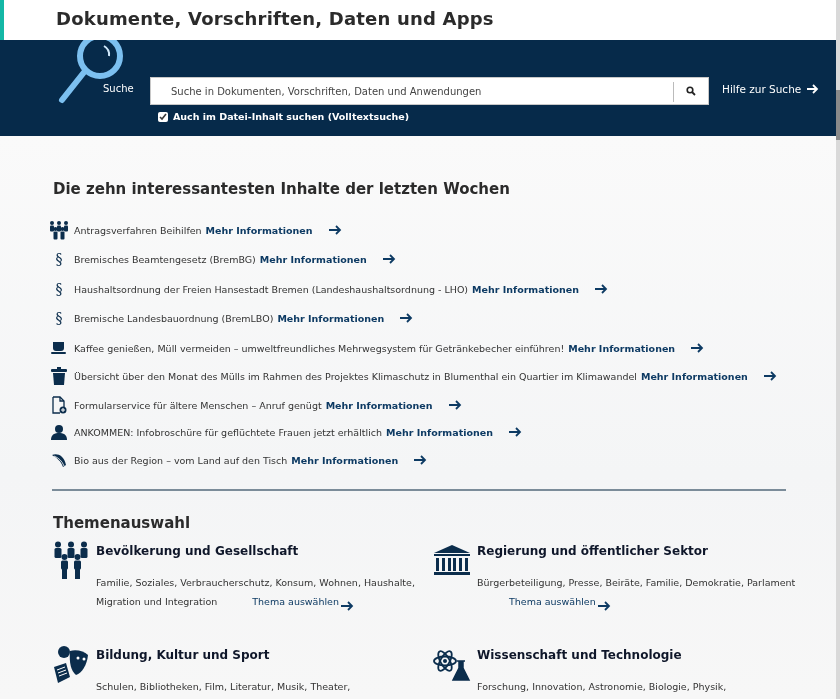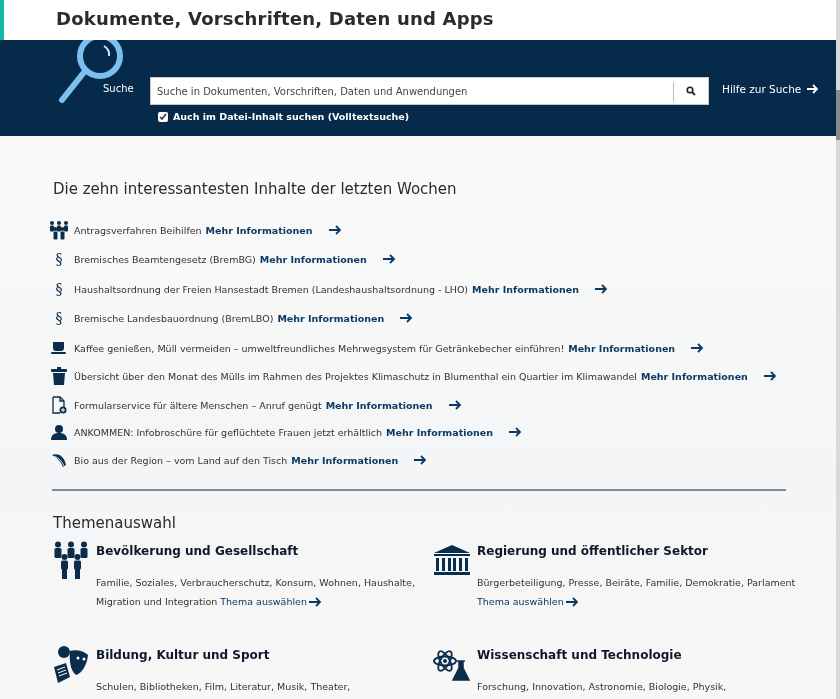--- a/index.html
+++ b/index.html
@@ -33,21 +33,21 @@
     color: #fff; font-size: 10px; font-weight: normal;
   }
   .search-box {
     position: absolute; left: 150px; top: 37px; width: 559px; height: 28px;
     background: #fff; border: 1px solid #c8c8c8;
   }
   .search-input {
     position: absolute; left: 0; top: 0; width: 522px; height: 26px;
     border: none; outline: none; background: transparent;
     font-family: "DejaVu Sans", sans-serif; font-size: 10px; color: #444;
-    padding-left: 6px;
+    padding-left: 20px;
   }
   .search-input::placeholder { color: #444; }
   .search-divider {
     position: absolute; left: 522px; top: 4px; width: 1px; height: 20px; background: #bbb;
   }
   .search-button {
     position: absolute; left: 523px; top: 0; width: 34px; height: 26px;
     display: flex; align-items: center; justify-content: center; cursor: pointer;
   }
   .help-link {
@@ -68,21 +68,21 @@
   }
   .scroll-thumb {
     position: absolute; left: 836px; top: 90px; width: 4px; height: 50px; background: #8a8a8a;
   }
   .main {
     position: absolute; left: 0; top: 136px; width: 836px; height: 563px;
     background: linear-gradient(180deg, #fafafa 0%, #f4f5f6 60%, #f7f7f7 100%);
   }
   .section-heading {
     position: absolute; left: 53px;
-    font-weight: normal; font-size: 15px; color: #2b2b2b;
+    font-weight: bold; font-size: 15px; color: #2b2b2b;
   }
   .top-list { position: absolute; left: 48px; top: 220px; width: 780px; }
   .top-item {
     position: absolute; left: 0; height: 20px; display: flex; align-items: center;
     font-size: 9.5px; color: #333; white-space: nowrap;
   }
   .top-item .ico {
     width: 22px; height: 20px; display: flex; align-items: center; justify-content: center;
     color: #0b2d4c; margin-right: 4px; flex: none;
   }
@@ -102,21 +102,21 @@
   .theme .t-title {
     position: absolute; left: 44px; top: 3px;
     font-weight: bold; font-size: 12px; color: #0f172a; white-space: nowrap;
   }
   .theme .t-desc {
     position: absolute; left: 44px; top: 32px; width: 320px;
     font-size: 9.5px; color: #333; line-height: 19px;
   }
   .theme .t-link {
     color: #0d3a63; text-decoration: none;
-    display: inline-flex; align-items: center; gap: 2px;
+    display: inline-flex; align-items: flex-end; gap: 2px; margin-left: 32px;
   }
 </style>
 </head>
 <body>
 
 <div class="page-header">
   <div class="page-title">Dokumente, Vorschriften, Daten und Apps</div>
 </div>
 
 <div class="search-band">

